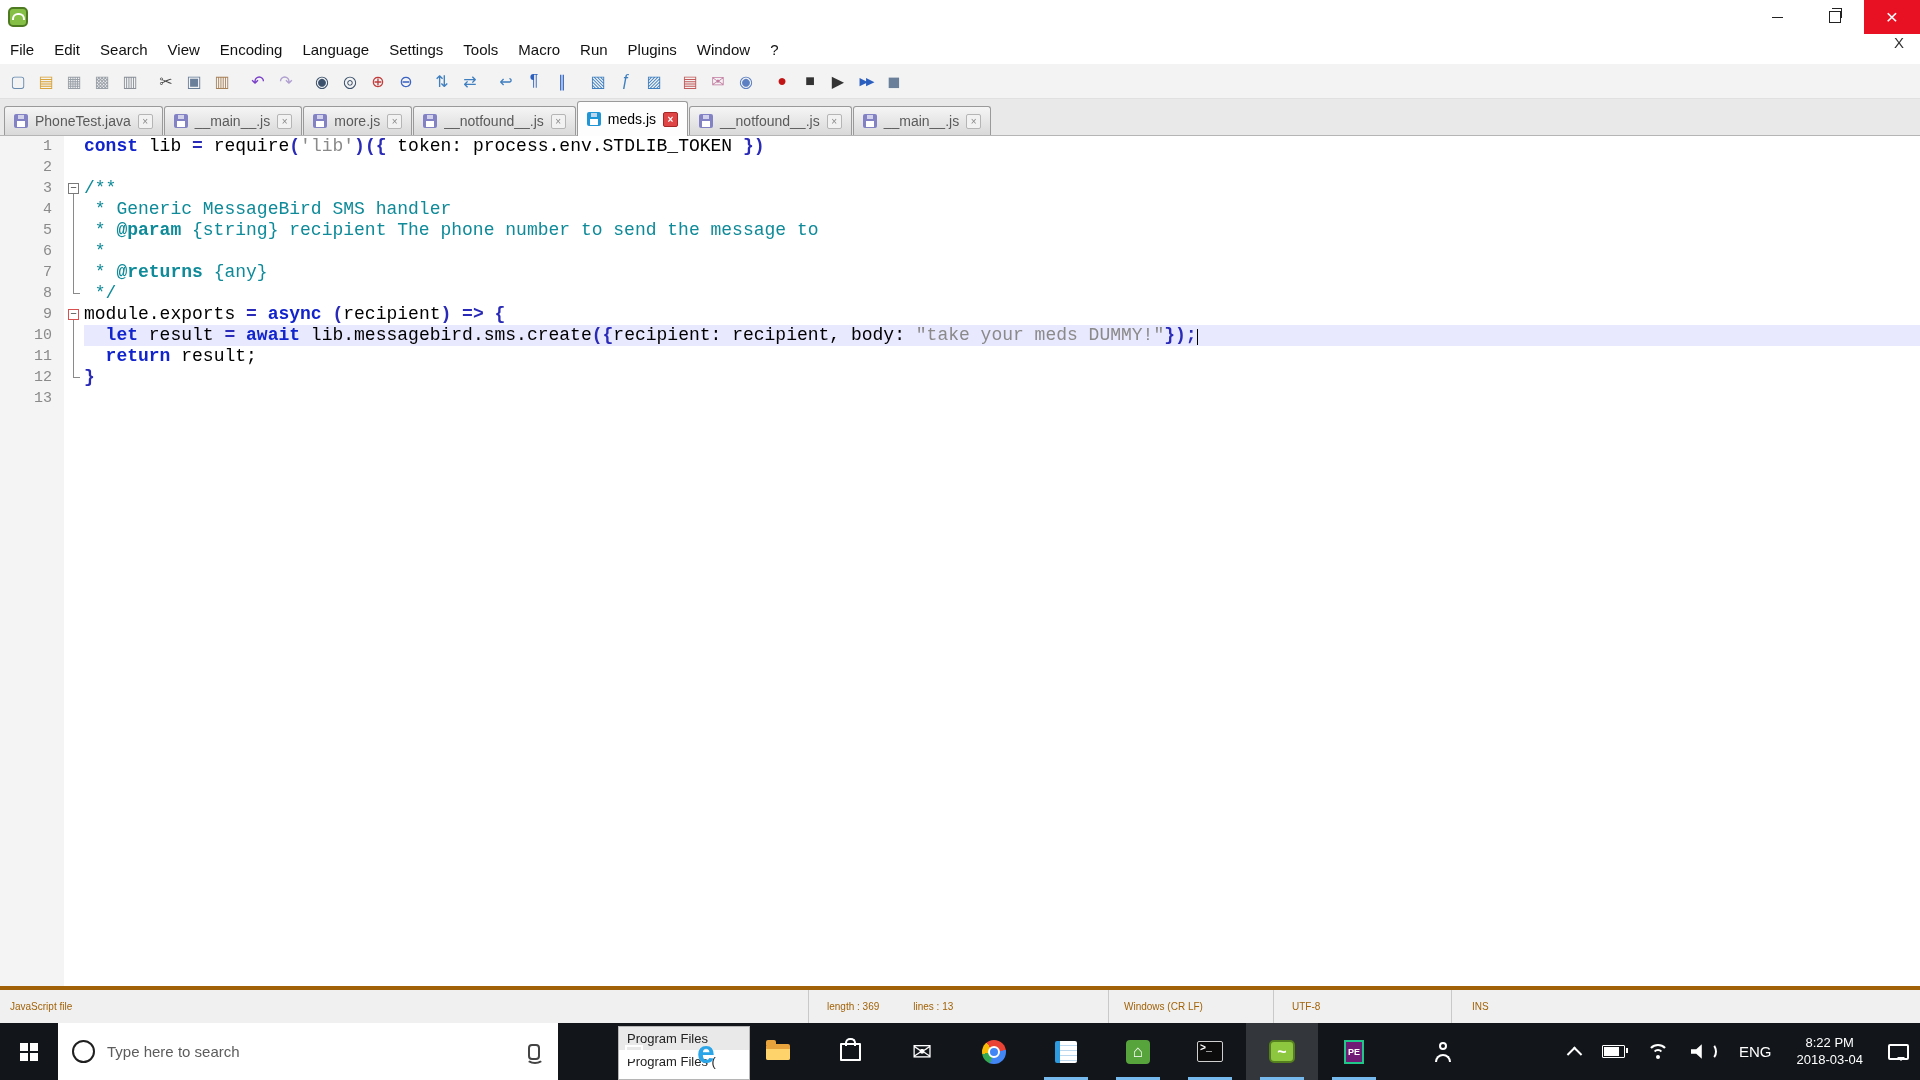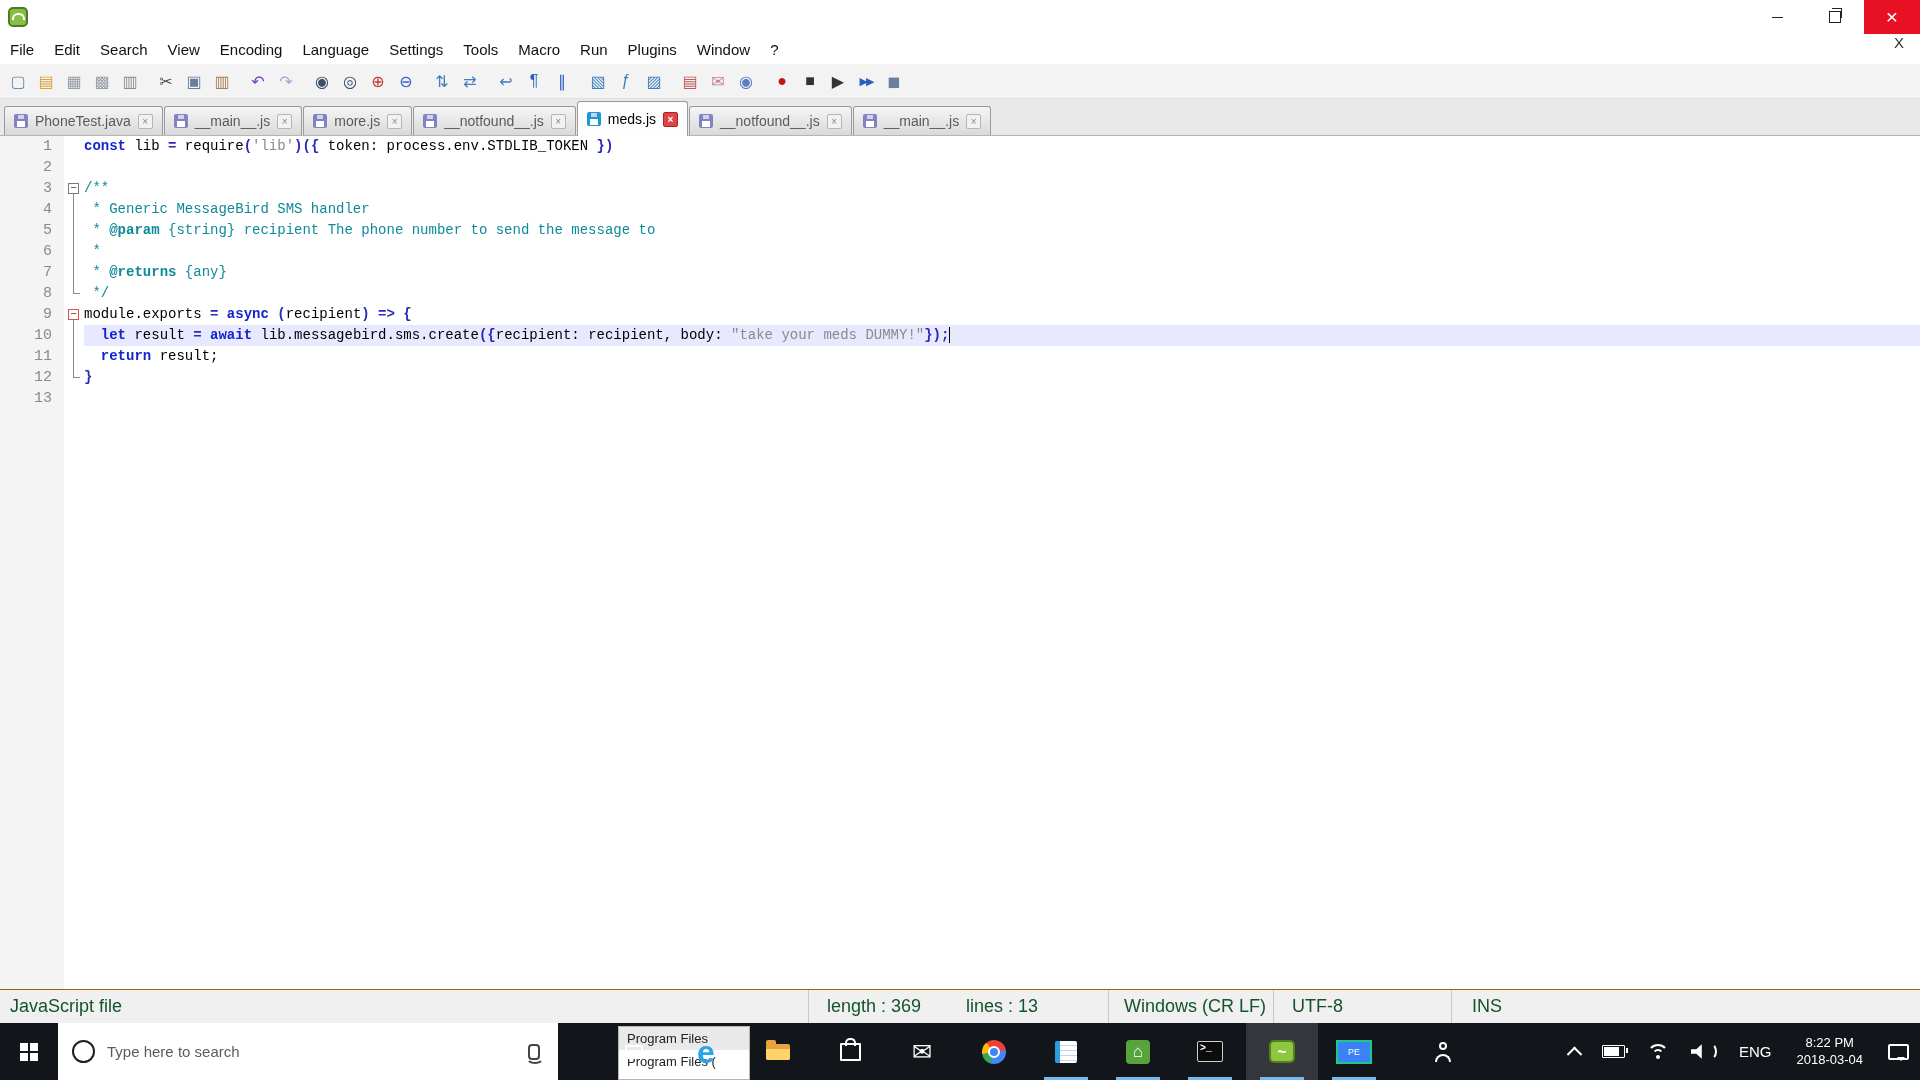--- a/index.html
+++ b/index.html
@@ -48,41 +48,41 @@
           background:linear-gradient(to right,#f4f4f4 64px,#fff 64px)}
   .codeline{display:flex;height:21px}
   .ln{flex:0 0 64px;color:#8a8a8a;text-align:right;padding-right:12px;font-size:15px;line-height:21px;box-sizing:border-box}
   .foldwrap{flex:0 0 20px;position:relative}
   .fbox{position:absolute;left:4px;top:5px;width:11px;height:11px;border:1px solid #7a7a7a;background:#fff;color:#444;
         font-size:11px;line-height:8px;text-align:center;box-sizing:border-box;z-index:1}
   .fbox.red{border-color:#d85050}
   .fbelow{position:absolute;left:9px;top:16px;bottom:0;width:1px;background:#8a8a8a}
   .fline{position:absolute;left:9px;top:0;bottom:0;width:1px;background:#8a8a8a}
   .fend{position:absolute;left:9px;top:0;width:7px;height:11px;border-left:1px solid #8a8a8a;border-bottom:1px solid #8a8a8a;box-sizing:border-box}
-  .code{flex:1;white-space:pre;font-size:14px;line-height:21px;color:#000}
+  .code{flex:1;white-space:pre;font-size:18px;line-height:21px;color:#000}
   .codeline.current .code{background:#e8e8ff}
   .seg-kw{color:#1225cc;font-weight:bold}
   .seg-op{color:#2a2ab8;font-weight:bold}
   .seg-str{color:#8a8a8a}
   .seg-cmt{color:#0e8a99}
   .seg-cmtb{color:#0e8a99;font-weight:bold}
   .seg-txt{color:#000}
   .caret{display:inline-block;width:1px;height:16px;background:#000;vertical-align:text-bottom}
 
   
-  .statusbar{height:33px;background:#f0f0f0;border-top:1px solid #a16207;display:flex;font-size:18px;color:#14532d;flex:0 0 auto}
+  .statusbar{height:33px;background:#f0f0f0;border-top:4px solid #a16207;display:flex;font-size:10px;color:#a16207;flex:0 0 auto}
   .spane{display:flex;align-items:center;box-sizing:border-box;padding-left:18px;white-space:nowrap}
   .spane+.spane{border-left:1px solid #c9c9c9}
   .sp1{width:808px;padding-left:10px}
   .sp2{width:300px}
   .sp3{width:392px}
   .sp4{width:165px;padding-left:15px}
   .sp5{width:178px}
   .sp6{flex:1;padding-left:20px}
-  .gap{margin-right:45px}
+  .gap{margin-right:34px}
   .gap2{margin-right:24px}
 
   
   .taskbar{height:57px;background:#12161a;display:flex;align-items:center;flex:0 0 auto;position:relative}
   .tb-start{width:58px;height:100%;display:flex;align-items:center;justify-content:center}
   .g-win{display:grid;grid-template-columns:8px 8px;grid-template-rows:8px 8px;gap:2px}
   .g-win i{background:#fff}
   .tb-search{width:500px;height:100%;background:#fff;display:flex;align-items:center;gap:12px;padding:0 14px;box-sizing:border-box}
   .g-cortana{width:23px;height:23px;border:2.5px solid #1f1f1f;border-radius:50%;box-sizing:border-box;flex:0 0 auto}
   .search-text{flex:1;color:#5c5c5c;font-size:15px}
@@ -101,21 +101,21 @@
   .g-bag{width:17px;height:14px;border:2px solid #fff;border-radius:1px;position:relative}
   .g-bag::before{content:"";position:absolute;top:-7px;left:3px;width:7px;height:6px;border:2px solid #fff;border-bottom:none;border-radius:5px 5px 0 0}
   .g-mail{font-size:24px;color:#fff;line-height:1}
   .g-chrome{width:24px;height:24px;border-radius:50%;position:relative;background:conic-gradient(from -40deg,#ea4335 0 120deg,#4285f4 0 240deg,#34a853 0 300deg,#fbbc05 0 360deg)}
   .g-chrome::after{content:"";position:absolute;left:6px;top:6px;width:12px;height:12px;background:#4285f4;border:2px solid #fff;border-radius:50%;box-sizing:border-box}
   .g-note{width:17px;height:22px;background:repeating-linear-gradient(#fff 0 4px,#bcd8ef 4px 5px);border-left:5px solid #2e9ae0;border-radius:2px}
   .g-home{width:24px;height:24px;background:#58a43c;border-radius:4px;color:#fff;font-size:17px;display:flex;align-items:center;justify-content:center}
   .g-cmd{width:24px;height:19px;background:#0c0c0c;border:1.5px solid #cfcfcf;border-radius:2px;position:relative}
   .g-cmd::before{content:">_";position:absolute;left:2px;top:1px;color:#fff;font:bold 10px "Liberation Mono",monospace}
   .g-npp{width:26px;height:23px;background:#8dc63f;border:2px solid #55801e;border-radius:5px;color:#fff;font-size:16px;font-weight:bold;display:flex;align-items:center;justify-content:center;box-sizing:border-box}
-  .g-pe{width:36px;height:24px;background:#3b82f6;border:2px solid #21c789;color:#fff;font-size:9px;font-weight:normal;display:flex;align-items:center;justify-content:center;box-sizing:border-box}
+  .g-pe{width:20px;height:24px;background:#701a75;border:2px solid #21c789;color:#fff;font-size:9px;font-weight:bold;display:flex;align-items:center;justify-content:center;box-sizing:border-box}
   .g-people{position:relative;width:20px;height:20px}
   .g-people i{position:absolute;left:5px;top:0;width:8px;height:8px;border:2px solid #fff;border-radius:50%;box-sizing:border-box}
   .g-people::after{content:"";position:absolute;left:1px;bottom:0;width:16px;height:8px;border:2px solid #fff;border-bottom:none;border-radius:9px 9px 0 0;box-sizing:border-box}
   .tb-tray{margin-left:auto;display:flex;align-items:center;height:100%;color:#fff}
   .trayitem{height:100%;display:flex;align-items:center;justify-content:center;padding:0 11px}
   .g-caret{width:9px;height:9px;border-left:2px solid #fff;border-top:2px solid #fff;transform:rotate(45deg) translate(2px,2px)}
   .g-batt{width:21px;height:11px;border:1.5px solid #fff;border-radius:1px;position:relative}
   .g-batt::before{content:"";position:absolute;left:1px;top:1px;bottom:1px;width:70%;background:#fff}
   .g-batt::after{content:"";position:absolute;right:-4px;top:2px;width:2px;height:5px;background:#fff}
   .g-wifi{position:relative;width:22px;height:15px;display:inline-block}

